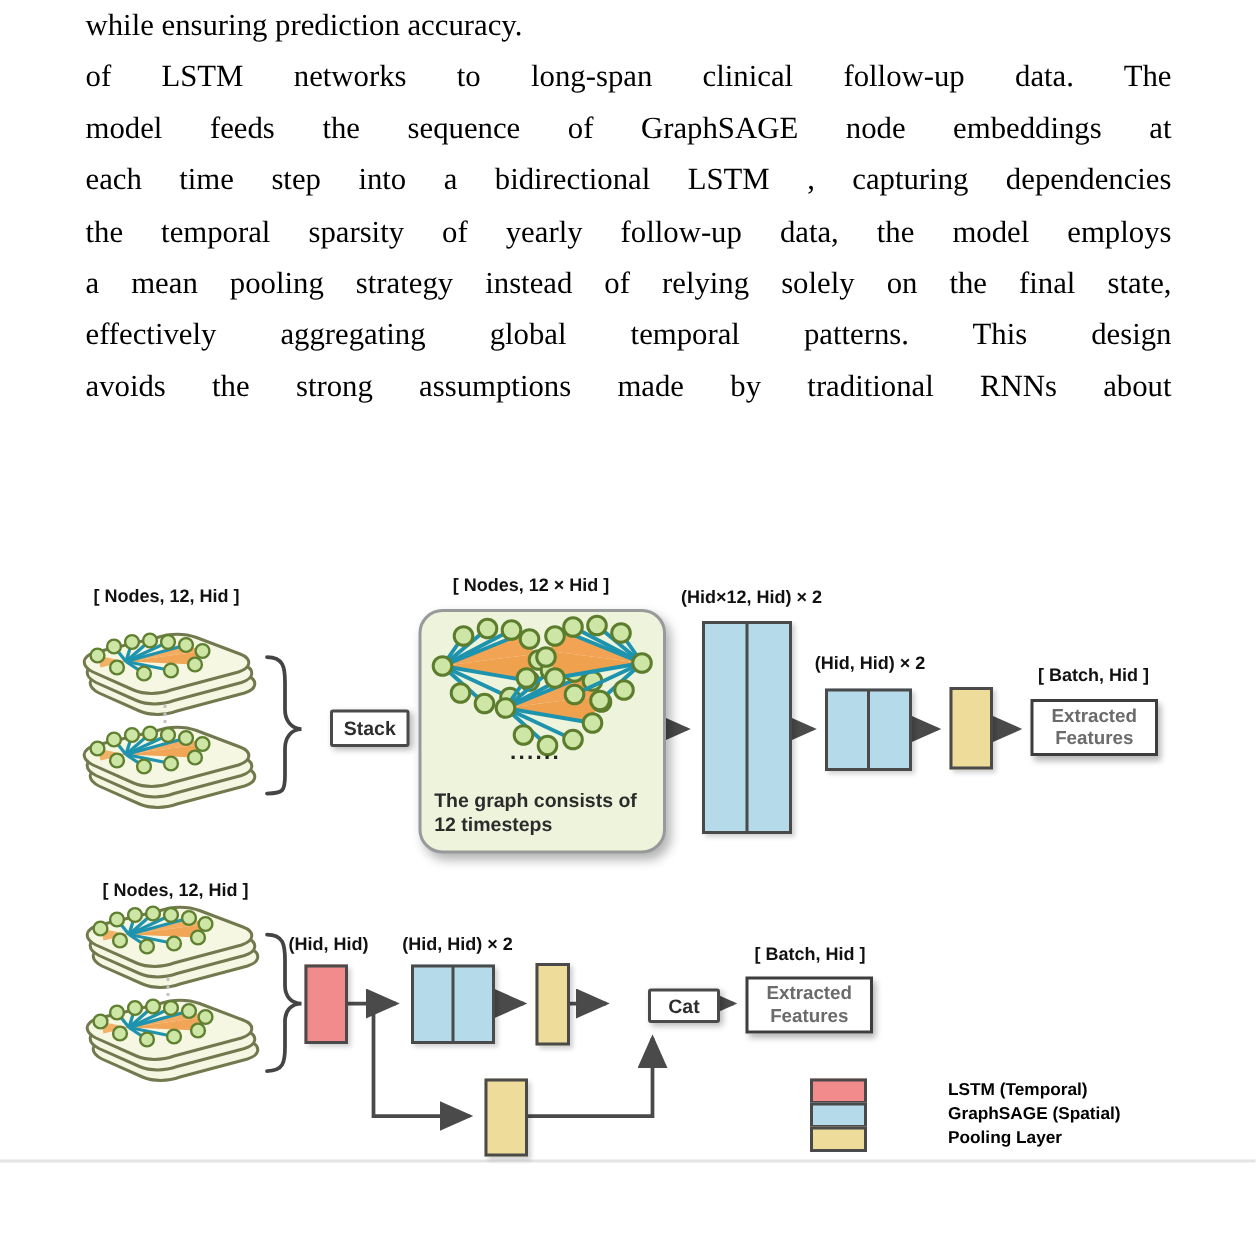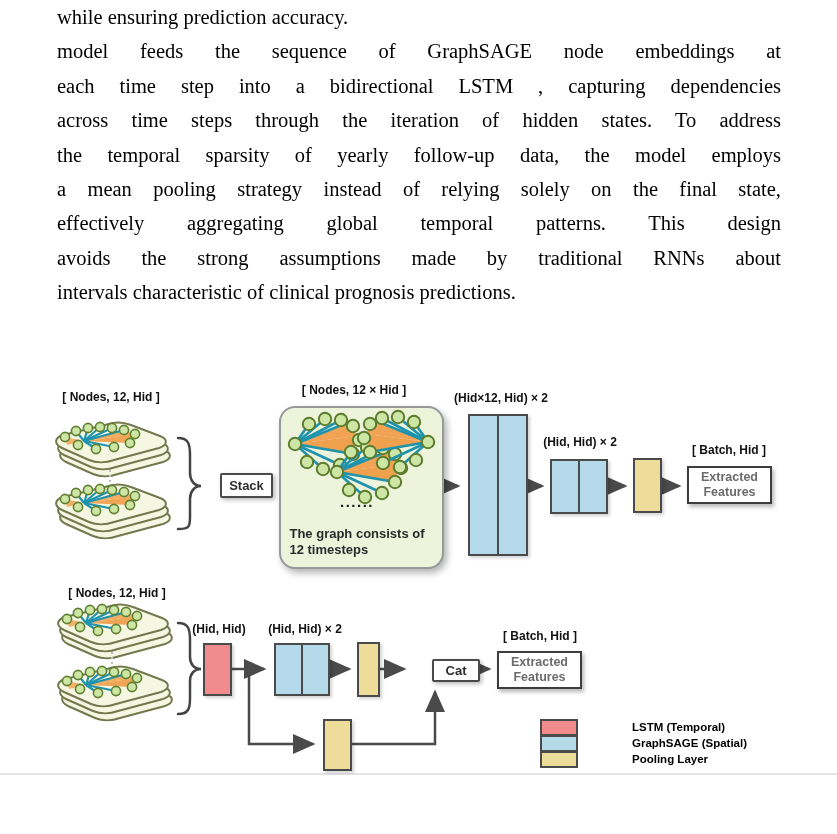--- a/index.html
+++ b/index.html
@@ -52,28 +52,27 @@
       white-space:nowrap;z-index:3;padding-left:48px;}
 
   .page-rule{position:absolute;left:0;top:797px;width:837px;height:2px;
       background:#e4e4e4;}
 </style>
 </head>
 <body>
 
 <div id="textblock">
   <div class="tl">while ensuring prediction accuracy.</div>
+  <div class="tl just">of LSTM networks to long-span clinical follow-up data. The</div>
   <div class="tl just">model feeds the sequence of GraphSAGE node embeddings at</div>
   <div class="tl just">each time step into a bidirectional LSTM , capturing dependencies</div>
-  <div class="tl just">across time steps through the iteration of hidden states. To address</div>
   <div class="tl just">the temporal sparsity of yearly follow-up data, the model employs</div>
   <div class="tl just">a mean pooling strategy instead of relying solely on the final state,</div>
   <div class="tl just">effectively aggregating global temporal patterns. This design</div>
   <div class="tl just">avoids the strong assumptions made by traditional RNNs about</div>
-  <div class="tl">intervals characteristic of clinical prognosis predictions.</div>
 </div>
 
 <div id="diagram">
 
   <svg id="artsvg" width="837" height="434" viewBox="0 0 837 434">
     <defs>
       <marker id="ah" markerWidth="10" markerHeight="9" refX="8" refY="4" orient="auto">
         <path d="M0,0 L9,4 L0,8 Z" fill="#4a4a4a"></path>
       </marker>
       <path id="plate" d="M12,26 C4,22 4,16 13,13 L55,3 C63,0 73,0 81,3 L110,14 C118,17 118,23 109,26 L64,38 C56,41 46,41 39,38 Z" fill="#F6F7E2" stroke="#72794e" stroke-width="2"></path>

